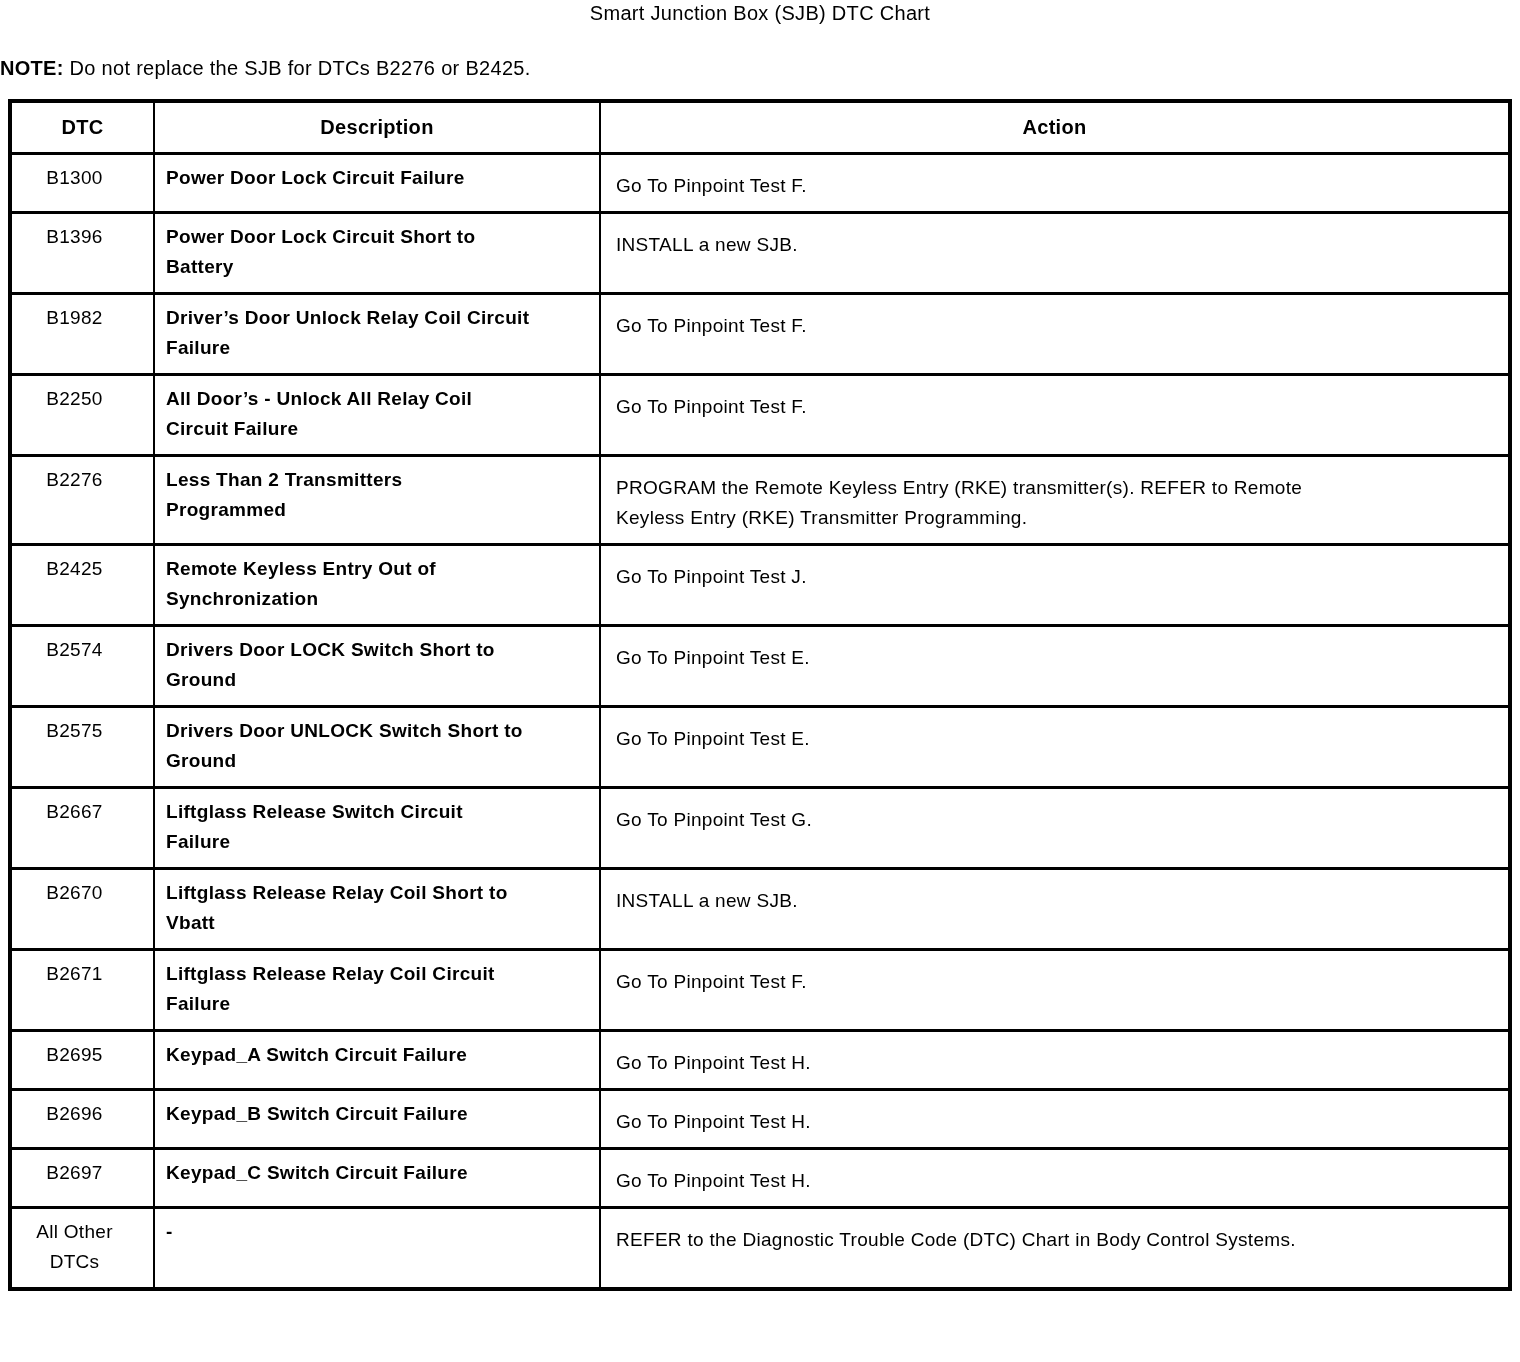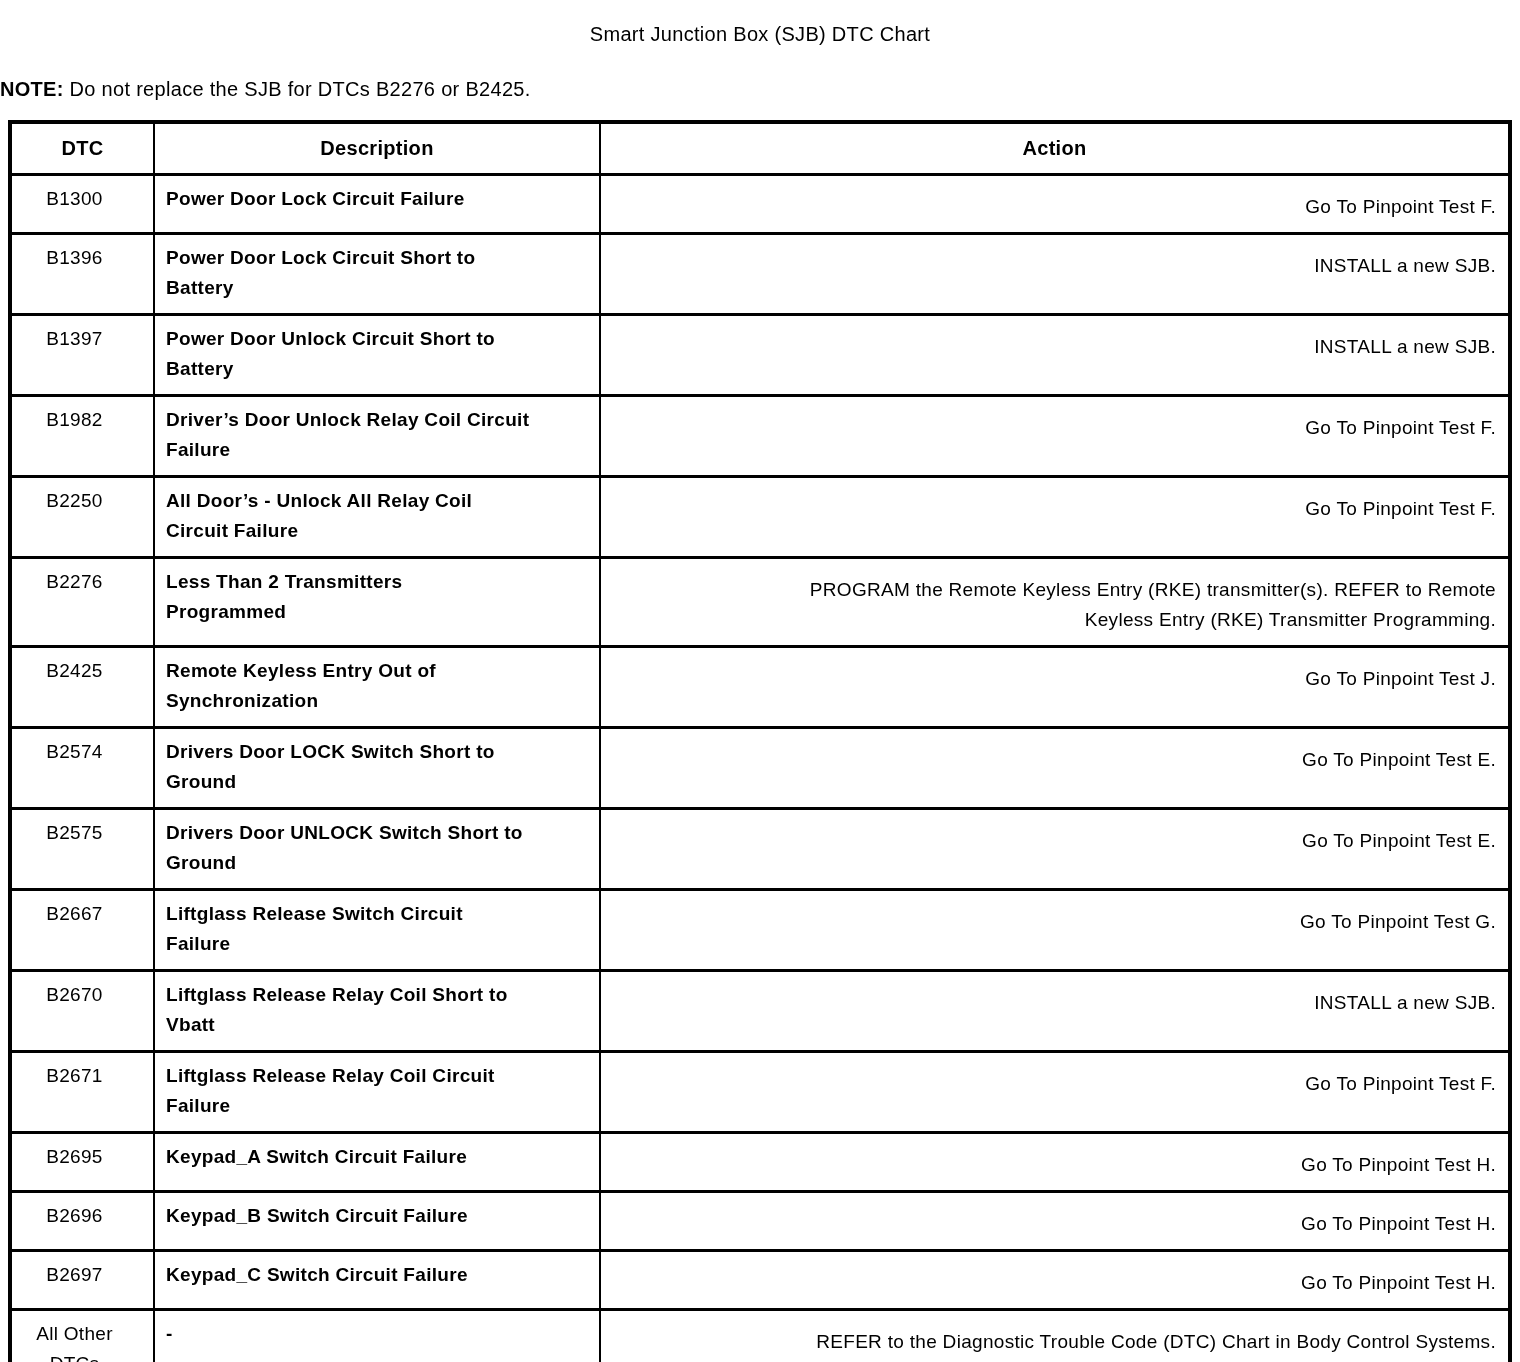--- a/index.html
+++ b/index.html
@@ -8,21 +8,21 @@
     width: 1520px;
     height: 1362px;
     font-family: "Liberation Sans", sans-serif;
     color: #000000;
     letter-spacing: 0.3px;
   }
   .doc-title {
     text-align: center;
     font-size: 20px;
     line-height: 26px;
-    padding-top: 21px;
+    padding-top: 0;
   }
   .doc-note {
     text-align: left;
     font-size: 20px;
     line-height: 26px;
     margin-top: 29px;
   }
   .doc-note .note-label { font-weight: bold; }
   table.dtc-table {
     border-collapse: collapse;
@@ -48,21 +48,21 @@
   .dtc-table td.cell-dtc {
     text-align: center;
     padding: 8px 20px 10px 4px;
   }
   .dtc-table td.cell-desc {
     text-align: left;
     padding: 8px 12px 10px 11px;
     font-weight: bold;
   }
   .dtc-table td.cell-action {
-    text-align: right;
+    text-align: left;
     padding: 16px 12px 10px 15px;
   }
 </style>
 </head>
 <body>
 
 <div class="doc-title">Smart Junction Box (SJB) DTC Chart</div>
 
 <div class="doc-note"><span class="note-label">NOTE:</span> <span>Do not replace the SJB for DTCs B2276 or B2425.</span></div>
 
@@ -81,26 +81,20 @@
   </thead>
   <tbody>
     <tr>
       <td class="cell-dtc">B1300</td>
       <td class="cell-desc">Power Door Lock Circuit Failure</td>
       <td class="cell-action">Go To Pinpoint Test F.</td>
     </tr>
     <tr>
       <td class="cell-dtc">B1396</td>
       <td class="cell-desc">Power Door Lock Circuit Short to
-Battery</td>
-      <td class="cell-action">INSTALL a new SJB.</td>
-    </tr>
-    <tr>
-      <td class="cell-dtc">B1397</td>
-      <td class="cell-desc">Power Door Unlock Circuit Short to
 Battery</td>
       <td class="cell-action">INSTALL a new SJB.</td>
     </tr>
     <tr>
       <td class="cell-dtc">B1982</td>
       <td class="cell-desc">Driver’s Door Unlock Relay Coil Circuit
 Failure</td>
       <td class="cell-action">Go To Pinpoint Test F.</td>
     </tr>
     <tr>

